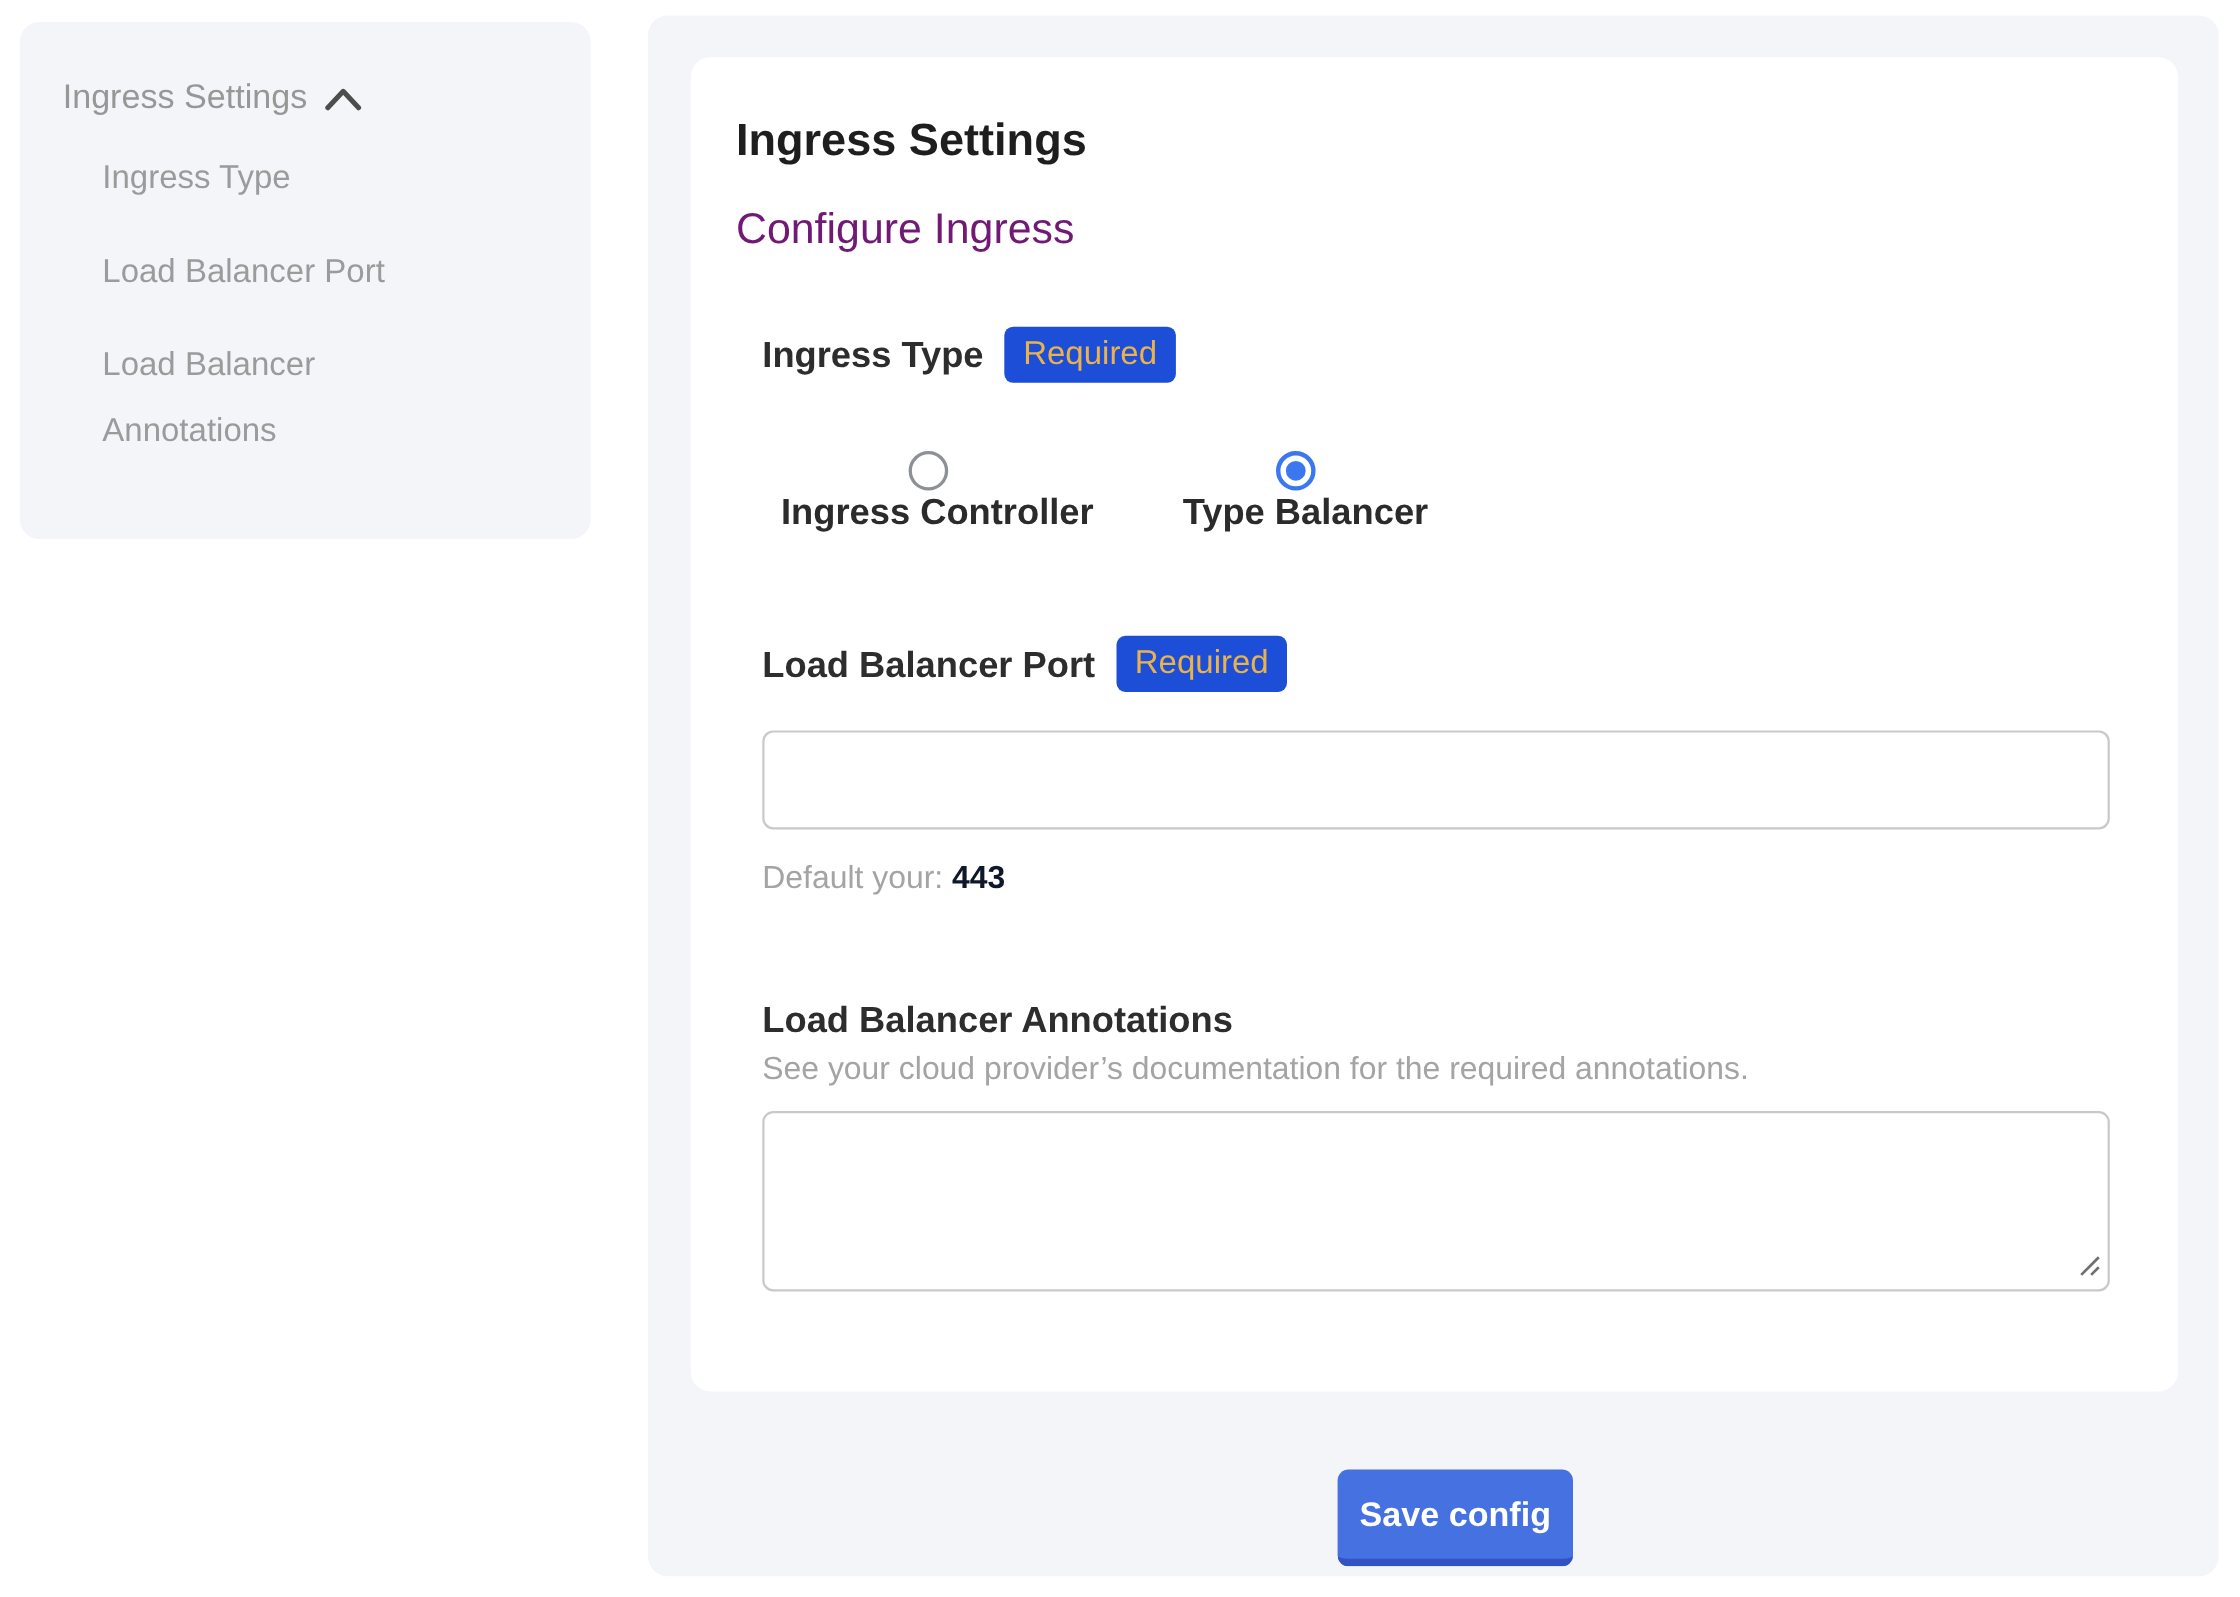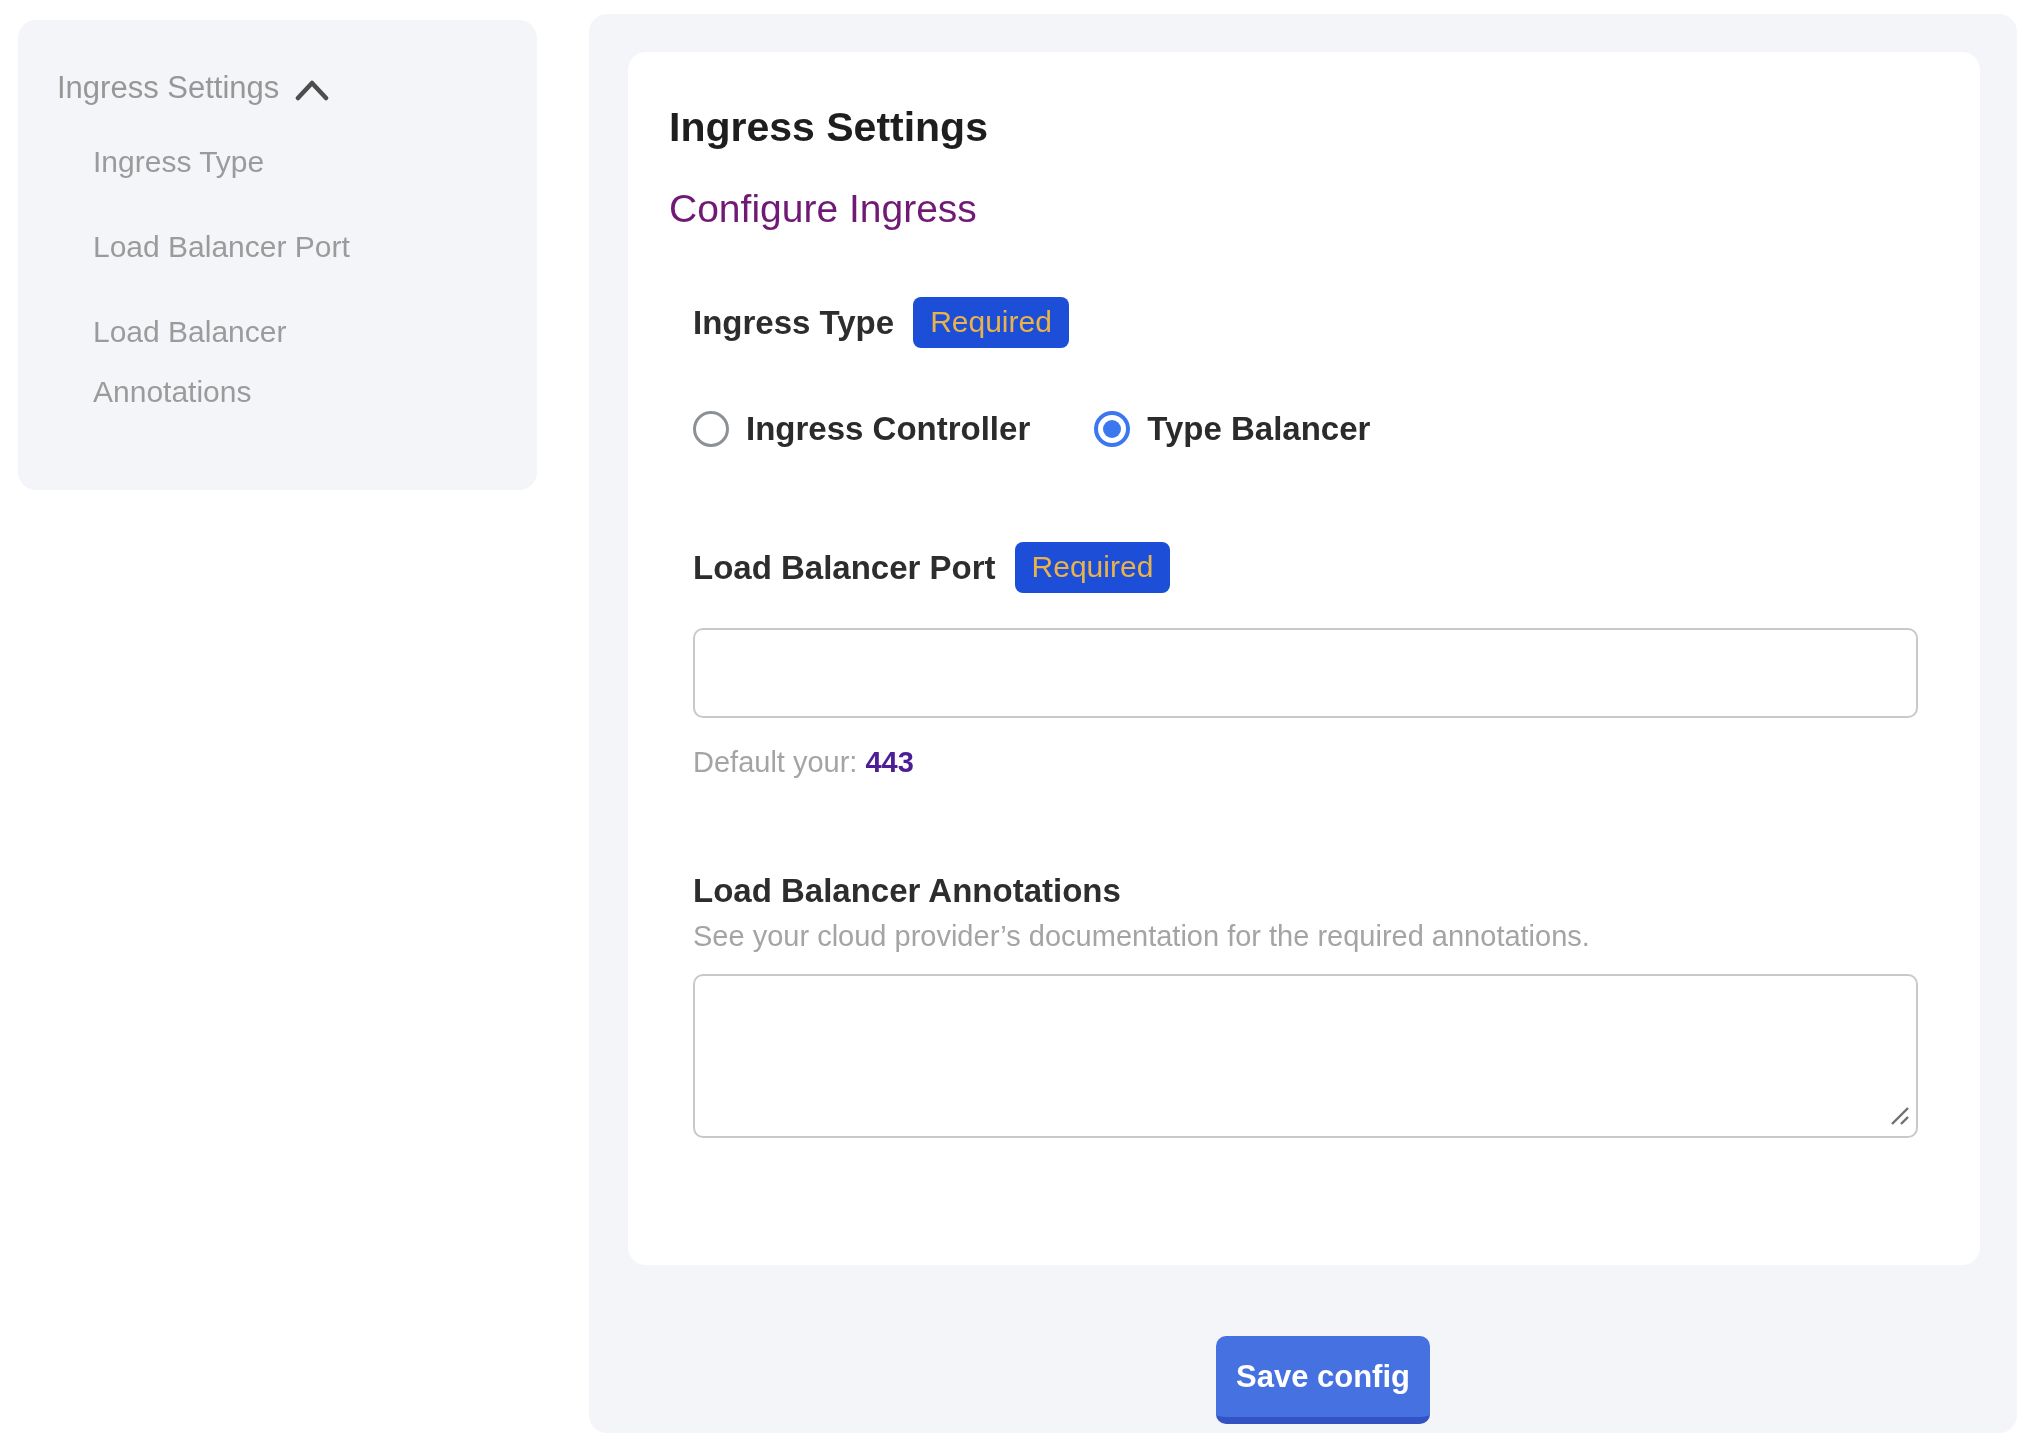--- a/index.html
+++ b/index.html
@@ -31,35 +31,35 @@
   .sec-3 { margin-top:90px; }
 
   .sec-head-row { display:flex; align-items:center; gap:19px; }
   .sec-heading { font-size:33px; line-height:44px; font-weight:600; color:#2d2d2d; }
   .badge { background:#1d4ed8; color:#e9b24a; font-size:30px; line-height:30px;
     padding:10px 17px 11px; border-radius:8px; }
   .sec-desc { margin-top:6px; font-size:29px; line-height:34px; color:#a4a4a4; }
 
   
   .radio-row { margin-top:62px; display:flex; align-items:center; gap:64px; }
-  .radio-option { display:flex; align-items:center; cursor:pointer; }
+  .radio-option { display:flex; align-items:center; cursor:pointer;flex-direction:column; }
   .radio-circle { width:36px; height:36px; border-radius:50%;
     border:3px solid #8d9196; background:#fff; display:flex;
     align-items:center; justify-content:center; flex:0 0 auto; }
   .radio-circle.selected { border:4px solid #3b78f0; }
   .radio-circle.selected::after { content:""; width:18px; height:18px;
     border-radius:50%; background:#3b78f0; }
   .radio-label { margin-left:17px; font-size:33px; font-weight:600; color:#2b2b2b; }
 
   
   .text-input { margin-top:35px; width:100%; height:90px; border:2px solid #c7c9cb;
     border-radius:10px; background:#fff; font-size:30px; padding:0 20px;
     color:#333; outline:none; display:block; }
   .default-note { margin-top:27px; font-size:29px; line-height:34px; color:#a4a4a4; }
-  .default-note b { color:#4c1d95; font-weight:700; }
+  .default-note b { color:#0f172a; font-weight:700; }
 
   
   .ta-wrap { position:relative; margin-top:21px; width:100%; height:164px; }
   .annotations-ta { width:100%; height:100%; border:2px solid #c7c9cb;
     border-radius:10px; background:#fff; resize:none; outline:none;
     font-size:30px; padding:14px 20px; color:#333;
     font-family:"Liberation Sans","DejaVu Sans",sans-serif; display:block; }
   .resize-handle { position:absolute; right:7px; bottom:7px; cursor:nwse-resize; }
 
   

